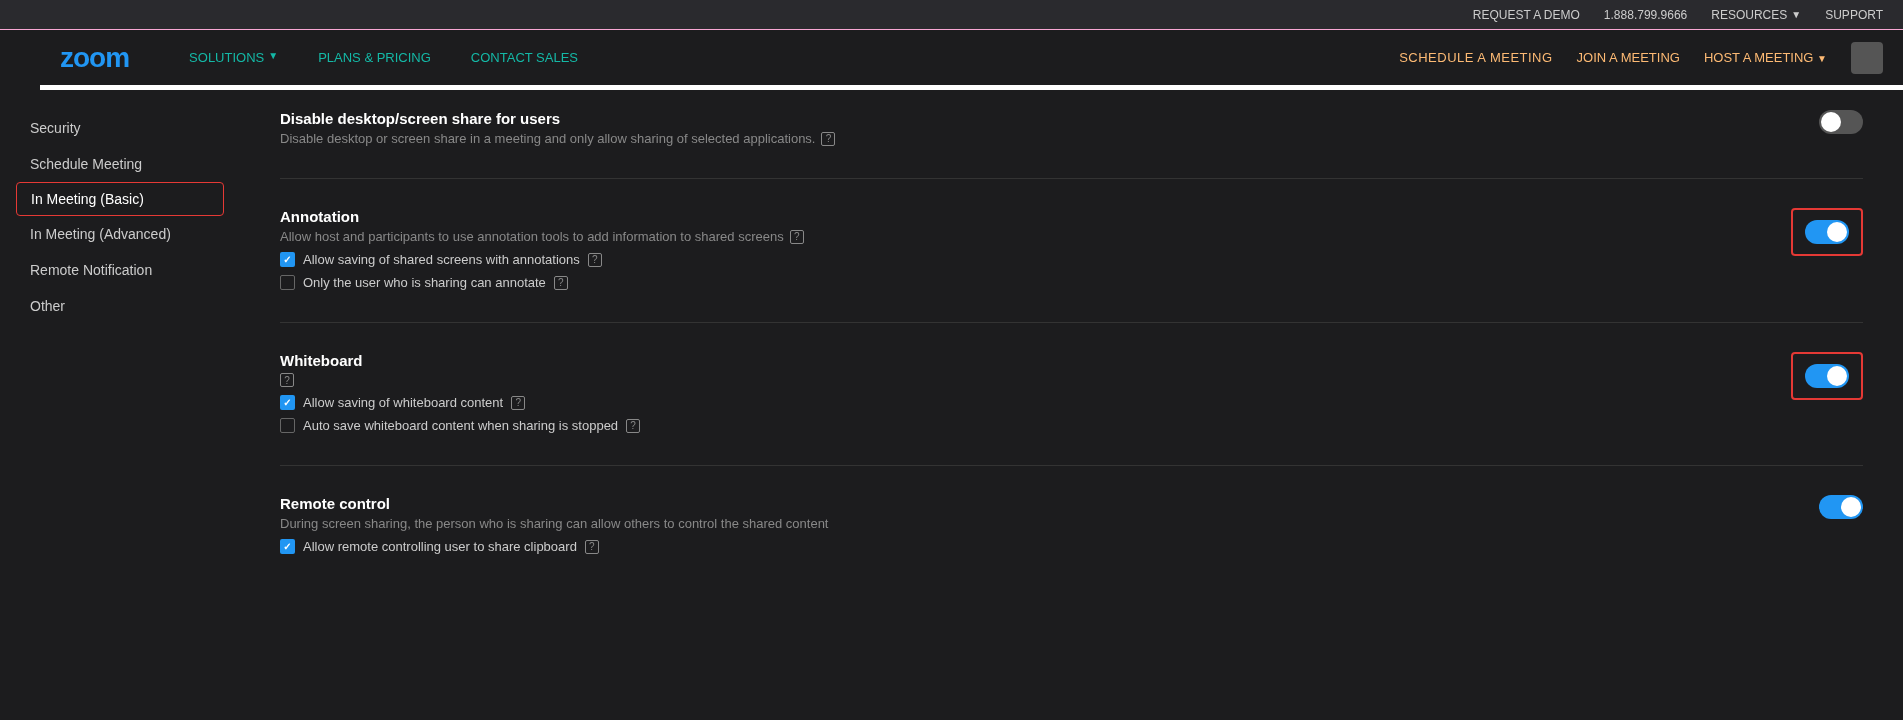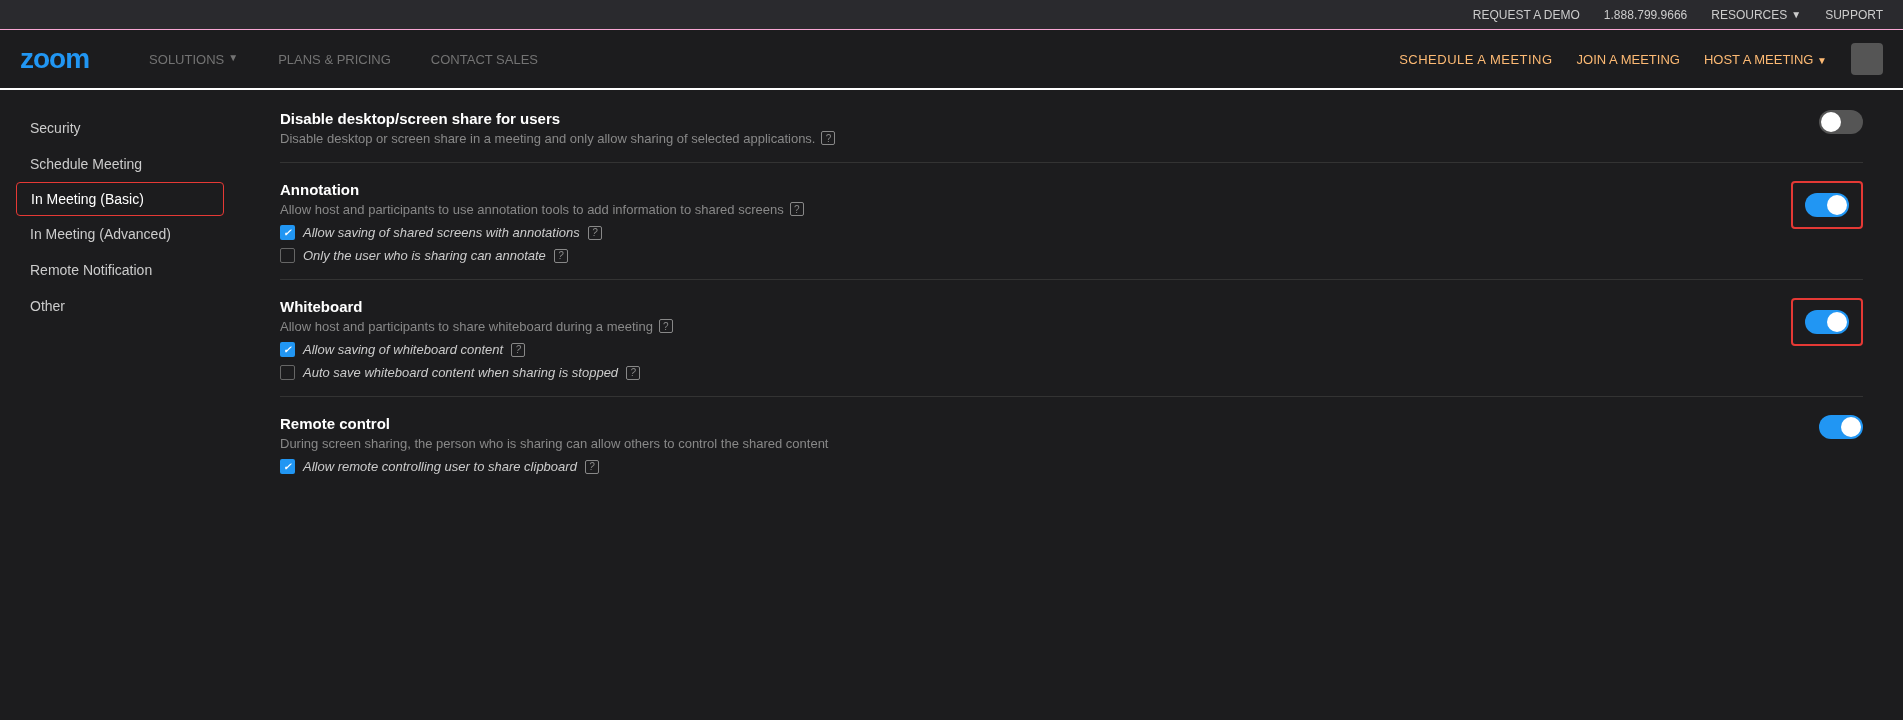--- a/index.html
+++ b/index.html
@@ -37,33 +37,34 @@
       cursor: pointer;
     }
 
     
     .main-nav {
       background: #1c1c1e;
       height: 60px;
       display: flex;
       align-items: center;
       padding: 0 20px;
-      border-bottom: 2px solid #ffffff;
+      border-bottom: 5px solid #ffffff;
       gap: 40px;
+      margin-left: 40px;
     }
     .logo {
       font-size: 28px;
       font-weight: 700;
       color: #2196f3;
       letter-spacing: -1px;
       margin-right: 20px;
     }
     .nav-item {
       font-size: 13px;
-      color: #737373;
+      color: #14b8a6;
       cursor: pointer;
       display: flex;
       align-items: flex-start;
       gap: 4px;
     }
     .nav-right {
       margin-left: auto;
       display: flex;
       align-items: center;
       gap: 24px;
@@ -114,54 +115,54 @@
     
     .content {
       flex: 1;
       padding: 20px 40px;
       overflow-y: auto;
       background: #1c1c1e;
     }
 
     
     .settings-section {
-      margin-bottom: 18px;
+      margin-bottom: 29px;
       border-bottom: 1px solid #333;
-      padding-bottom: 8px;
+      padding-bottom: 24px;
     }
     .settings-section:last-child { border-bottom: none; }
 
     .setting-row {
       display: flex;
       align-items: flex-start;
       justify-content: space-between;
       margin-bottom: 8px;
     }
     .setting-info { flex: 1; max-width: 900px; }
     .setting-title {
       font-size: 15px;
       font-weight: 600;
       color: #fff;
       margin-bottom: 4px;
     }
     .setting-desc {
       font-size: 13px;
       color: #888;
       display: flex;
+      align-items: center;
       gap: 6px;
     }
 
     .sub-option {
       display: flex;
       align-items: center;
       gap: 8px;
       margin: 8px 0 0 0;
       font-size: 13px;
       color: #ccc;
-      font-style: italic;
     }
 
     
     .toggle-wrap {
       display: flex;
       align-items: center;
       margin-left: 40px;
       flex-shrink: 0;
     }
     .toggle {
@@ -333,21 +334,20 @@
           </div>
         </div>
       </div>
     </div>
 
     <div class="settings-section">
       <div class="setting-row">
         <div class="setting-info">
           <div class="setting-title">Whiteboard</div>
           <div class="setting-desc">
-            <span>Allow host and participants to share whiteboard during a meeting</span>
             <span class="info-icon">?</span>
           </div>
           <div class="sub-option">
             <div class="checkbox checked"></div>
             <span>Allow saving of whiteboard content</span>
             <span class="info-icon">?</span>
           </div>
           <div class="sub-option">
             <div class="checkbox unchecked"></div>
             <span>Auto save whiteboard content when sharing is stopped</span>

